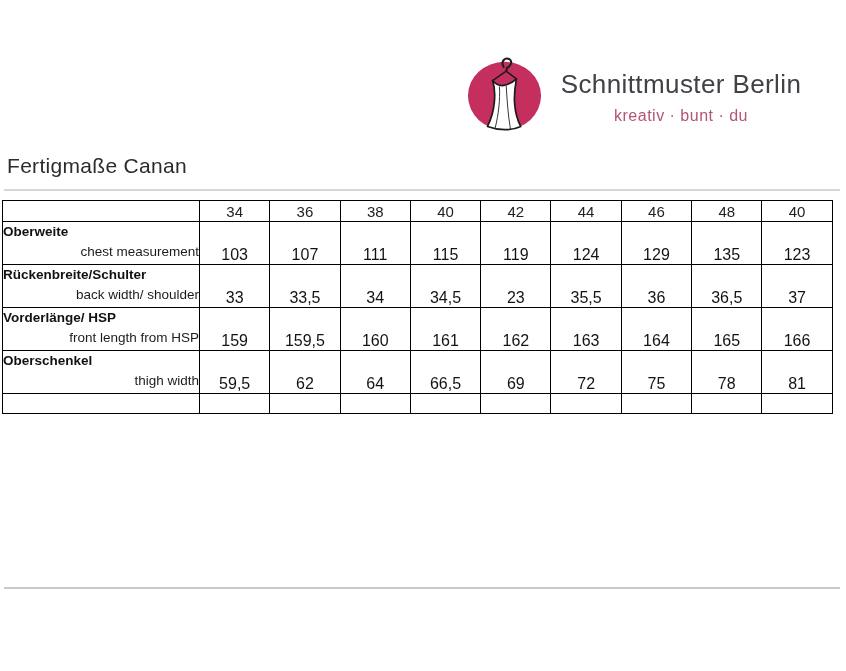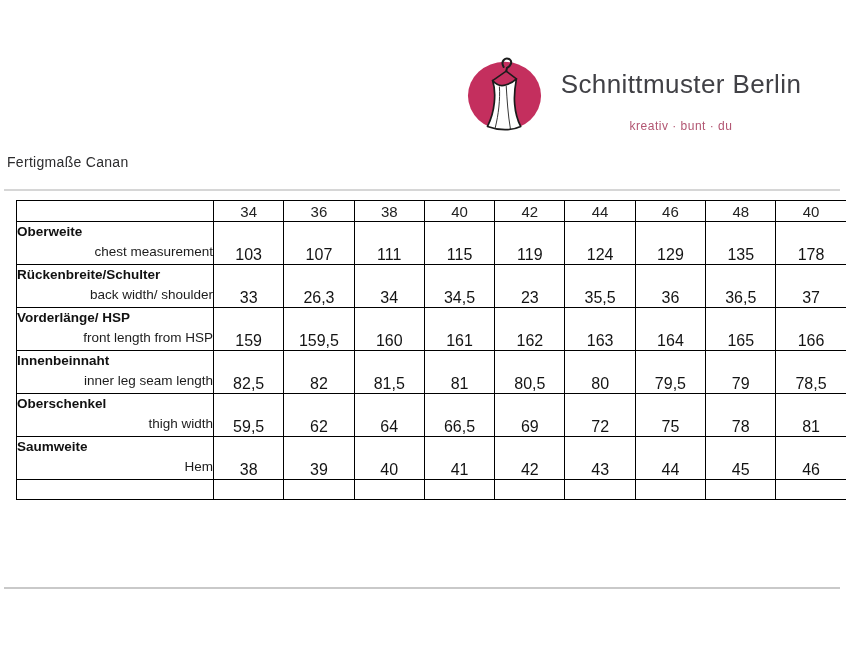--- a/index.html
+++ b/index.html
@@ -4,33 +4,33 @@
 <style>
   * { margin:0; padding:0; box-sizing:border-box; }
   html,body { width:846px; height:671px; background:#ffffff; overflow:hidden;
               font-family:"Liberation Sans", sans-serif; color:#1a1a1a; position:relative; }
 
   
   .brand { position:absolute; left:462px; top:55px; display:flex; align-items:flex-start; }
   .logo-badge { width:85px; height:80px; flex:0 0 auto; }
   .brand-text { margin-left:12px; width:244px; display:flex; flex-direction:column; align-items:center; padding-top:14px; }
   .brand-name { font-size:26px; letter-spacing:0.4px; color:#414146; white-space:nowrap; font-weight:400; }
-  .brand-tagline { font-size:12px; color:#b25672; margin-top:19px; letter-spacing:0.5px; white-space:nowrap; }
+  .brand-tagline { font-size:16px; color:#b25672; margin-top:7px; letter-spacing:0.5px; white-space:nowrap; }
 
   
-  .page-title { position:absolute; left:7px; top:154px; font-size:14px; color:#2c2c2e;
+  .page-title { position:absolute; left:7px; top:154px; font-size:21px; color:#2c2c2e;
                 font-weight:400; letter-spacing:0.3px; }
 
   
   .rule { position:absolute; left:4px; width:836px; height:2px; background:#d6d6d6; }
   .rule-top { top:189px; }
   .rule-bottom { top:587px; background:#c9c9c9; }
 
   
-  table.size-table { position:absolute; left:16px; top:200px; width:830px;
+  table.size-table { position:absolute; left:2px; top:200px; width:830px;
                      border-collapse:collapse; table-layout:fixed; }
   table.size-table th, table.size-table td { border:1px solid #000; padding:0; }
   col.label-col { width:197px; }
   col.size-col  { width:70.3px; }
 
   tr.header-row { height:21px; }
   tr.header-row th { font-weight:400; font-size:15px; color:#222; text-align:center; vertical-align:middle; }
 
   tr.measure-row { height:43px; }
   td.label-cell { vertical-align:top; padding:2px 4px 0 4px; line-height:1.45; }
@@ -95,29 +95,29 @@
           <div class="label-en">chest measurement</div>
         </td>
         <td class="value-cell">103</td>
         <td class="value-cell">107</td>
         <td class="value-cell">111</td>
         <td class="value-cell">115</td>
         <td class="value-cell">119</td>
         <td class="value-cell">124</td>
         <td class="value-cell">129</td>
         <td class="value-cell">135</td>
-        <td class="value-cell">178</td>
+        <td class="value-cell">123</td>
       </tr>
       <tr class="measure-row">
         <td class="label-cell">
           <div class="label-de">Rückenbreite/Schulter</div>
           <div class="label-en">back width/ shoulder</div>
         </td>
         <td class="value-cell">33</td>
-        <td class="value-cell">26,3</td>
+        <td class="value-cell">33,5</td>
         <td class="value-cell">34</td>
         <td class="value-cell">34,5</td>
         <td class="value-cell">23</td>
         <td class="value-cell">35,5</td>
         <td class="value-cell">36</td>
         <td class="value-cell">36,5</td>
         <td class="value-cell">37</td>
       </tr>
       <tr class="measure-row">
         <td class="label-cell">
@@ -129,62 +129,32 @@
         <td class="value-cell">160</td>
         <td class="value-cell">161</td>
         <td class="value-cell">162</td>
         <td class="value-cell">163</td>
         <td class="value-cell">164</td>
         <td class="value-cell">165</td>
         <td class="value-cell">166</td>
       </tr>
       <tr class="measure-row">
         <td class="label-cell">
-          <div class="label-de">Innenbeinnaht</div>
-          <div class="label-en">inner leg seam length</div>
-        </td>
-        <td class="value-cell">82,5</td>
-        <td class="value-cell">82</td>
-        <td class="value-cell">81,5</td>
-        <td class="value-cell">81</td>
-        <td class="value-cell">80,5</td>
-        <td class="value-cell">80</td>
-        <td class="value-cell">79,5</td>
-        <td class="value-cell">79</td>
-        <td class="value-cell">78,5</td>
-      </tr>
-      <tr class="measure-row">
-        <td class="label-cell">
           <div class="label-de">Oberschenkel</div>
           <div class="label-en">thigh width</div>
         </td>
         <td class="value-cell">59,5</td>
         <td class="value-cell">62</td>
         <td class="value-cell">64</td>
         <td class="value-cell">66,5</td>
         <td class="value-cell">69</td>
         <td class="value-cell">72</td>
         <td class="value-cell">75</td>
         <td class="value-cell">78</td>
         <td class="value-cell">81</td>
-      </tr>
-      <tr class="measure-row">
-        <td class="label-cell">
-          <div class="label-de">Saumweite</div>
-          <div class="label-en">Hem</div>
-        </td>
-        <td class="value-cell">38</td>
-        <td class="value-cell">39</td>
-        <td class="value-cell">40</td>
-        <td class="value-cell">41</td>
-        <td class="value-cell">42</td>
-        <td class="value-cell">43</td>
-        <td class="value-cell">44</td>
-        <td class="value-cell">45</td>
-        <td class="value-cell">46</td>
       </tr>
       <tr class="empty-row">
         <td></td>
         <td></td>
         <td></td>
         <td></td>
         <td></td>
         <td></td>
         <td></td>
         <td></td>

